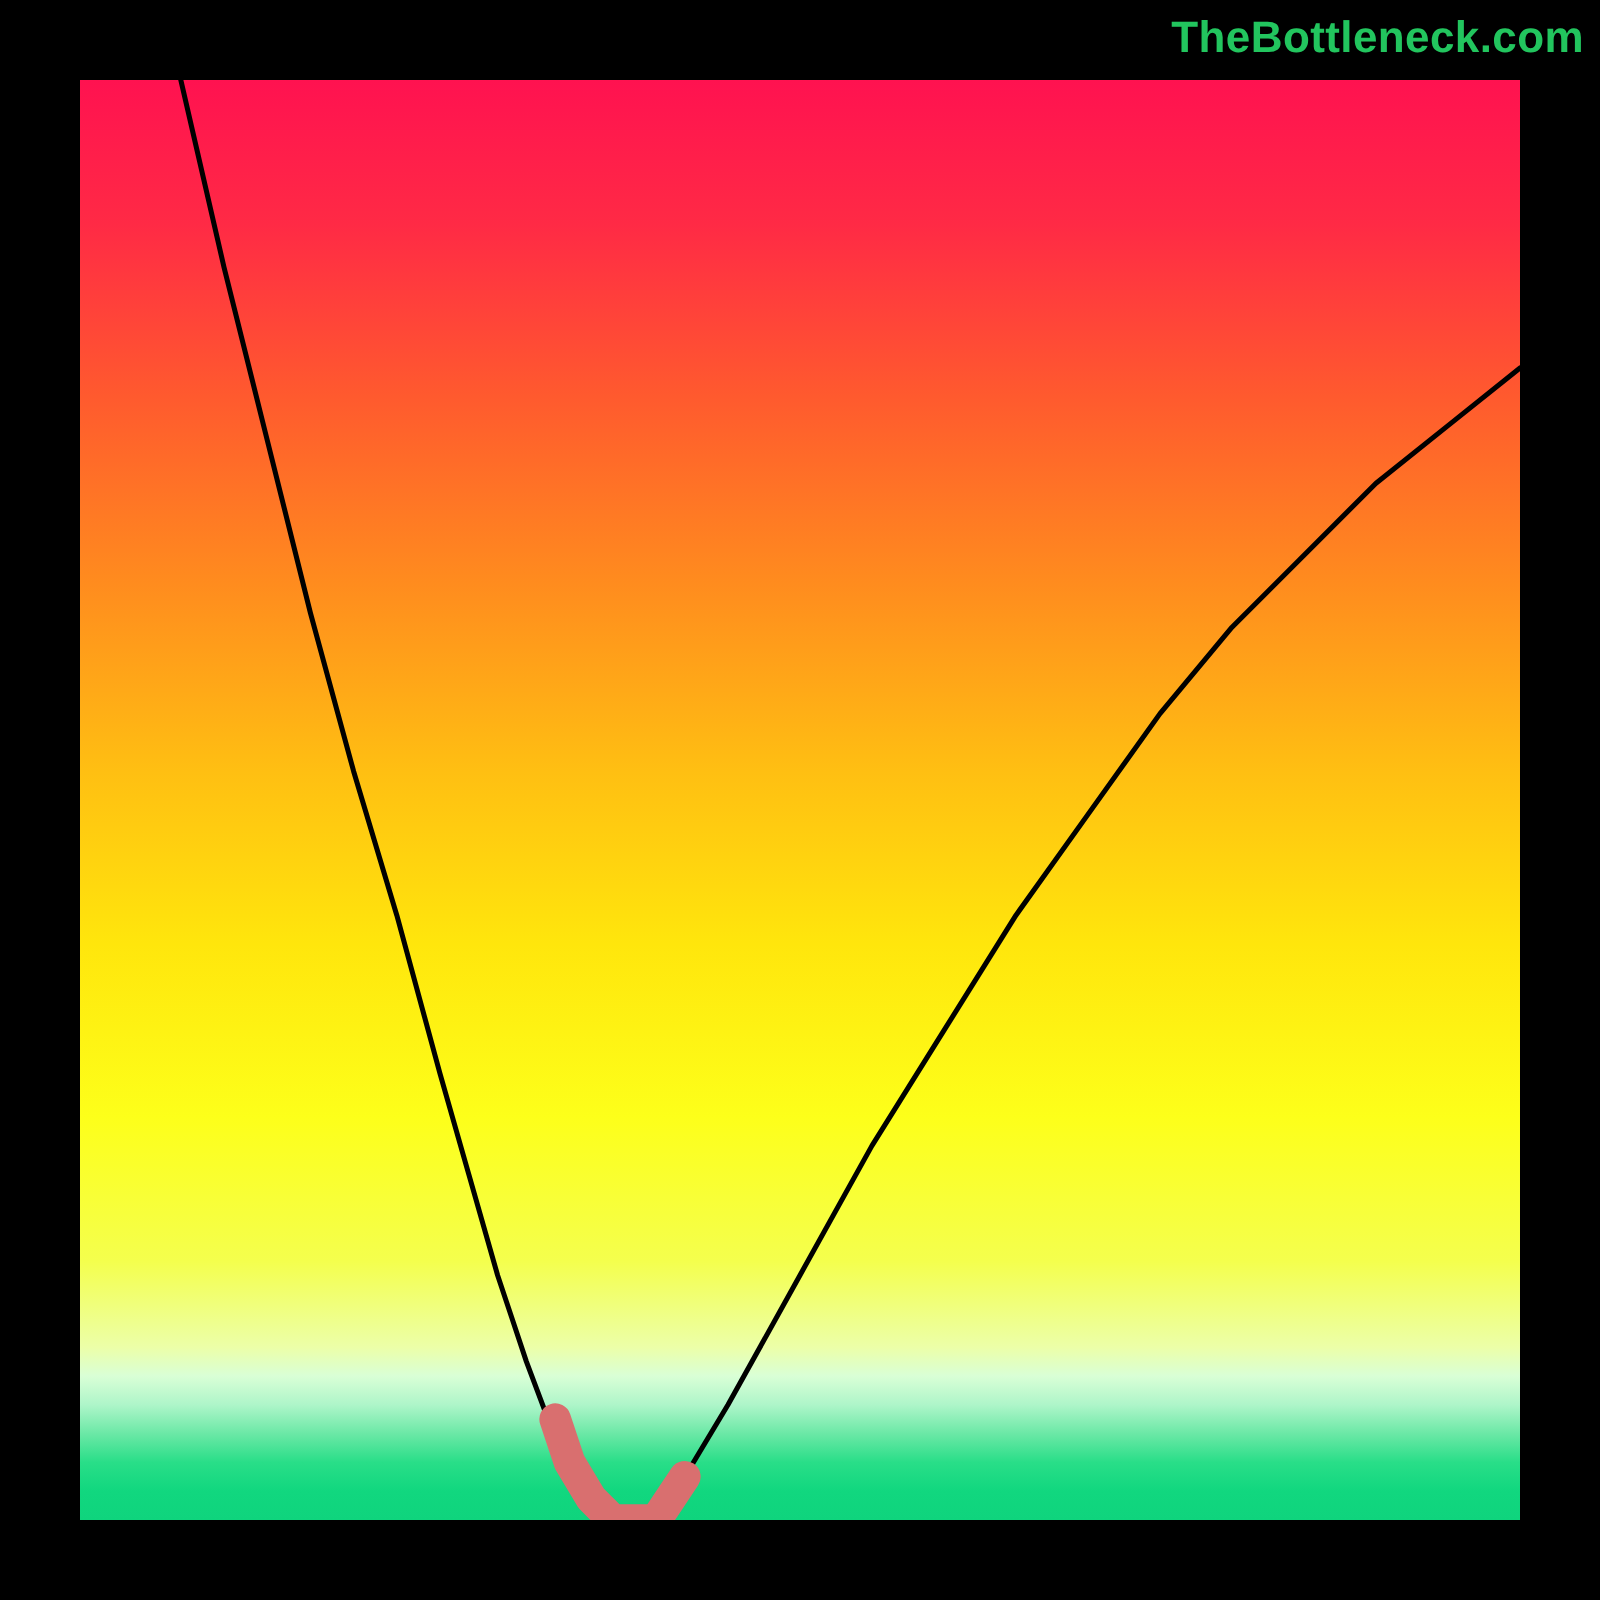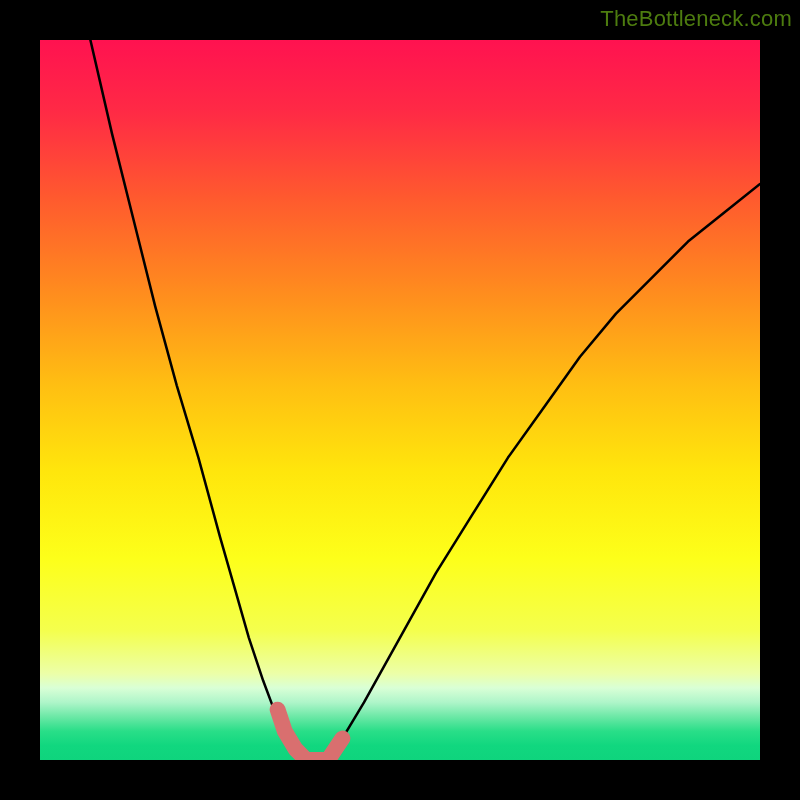--- a/index.html
+++ b/index.html
@@ -30,22 +30,22 @@
     left: 0;
     top: 0;
     width: 100%;
     height: 100%;
   }
   .watermark {
     position: absolute;
     top: 6px;
     right: 8px;
     font-size: 22px;
-    font-weight: 400;
-    color: #4d7c0f;
+    font-weight: 700;
+    color: #22c55e;
     letter-spacing: 0.2px;
   }
   svg.curves {
     position: absolute;
     left: 0;
     top: 0;
     width: 100%;
     height: 100%;
   }
 </style>

